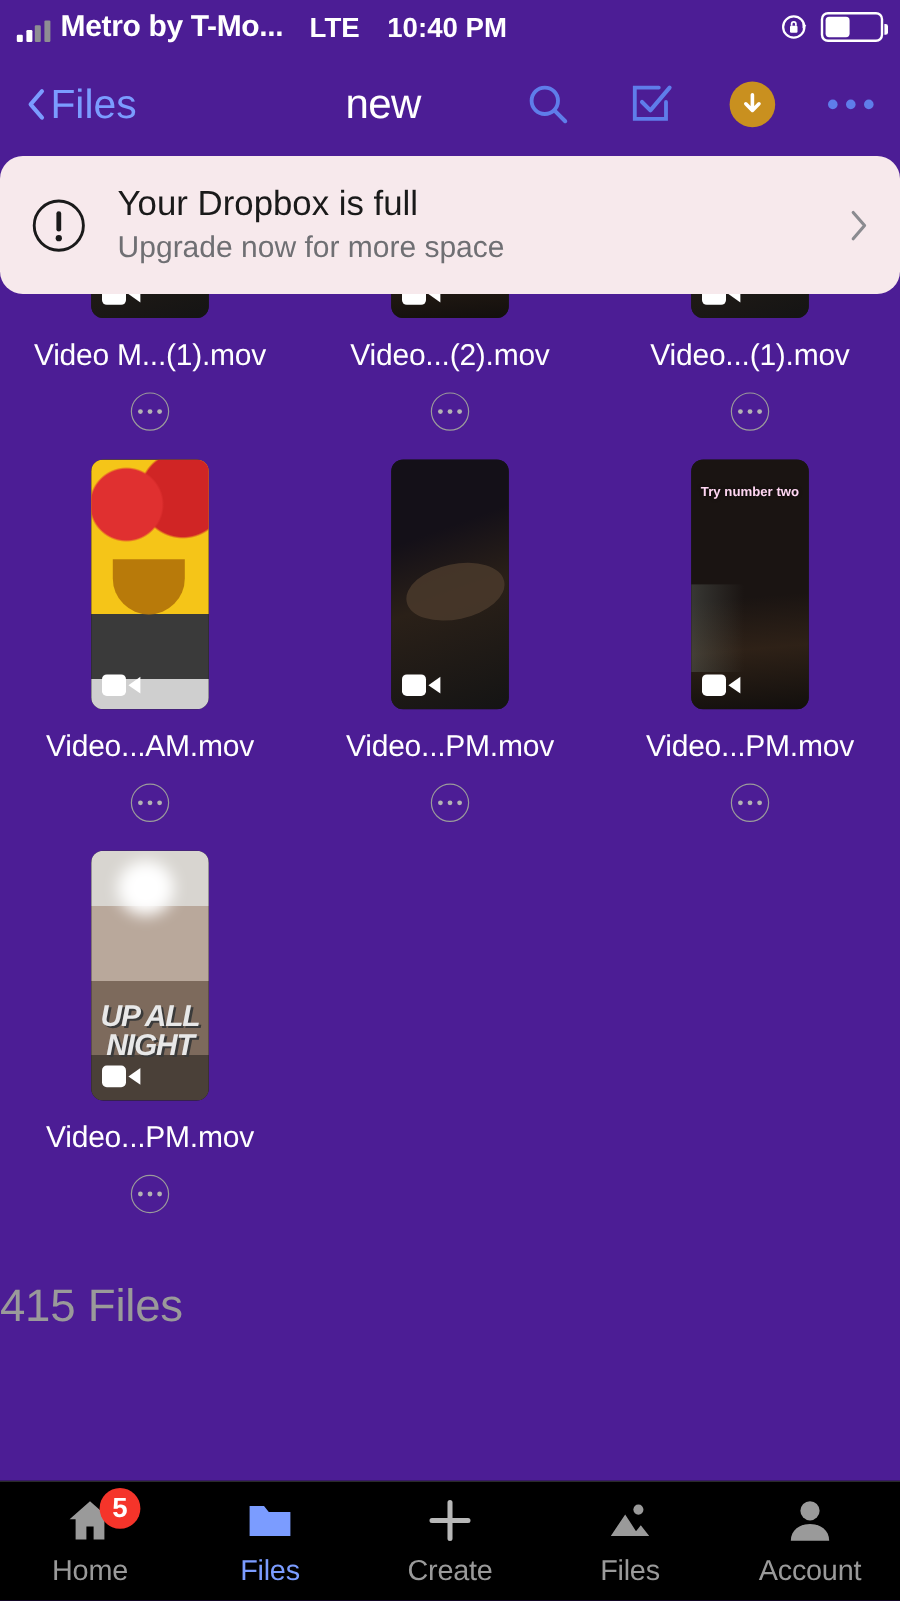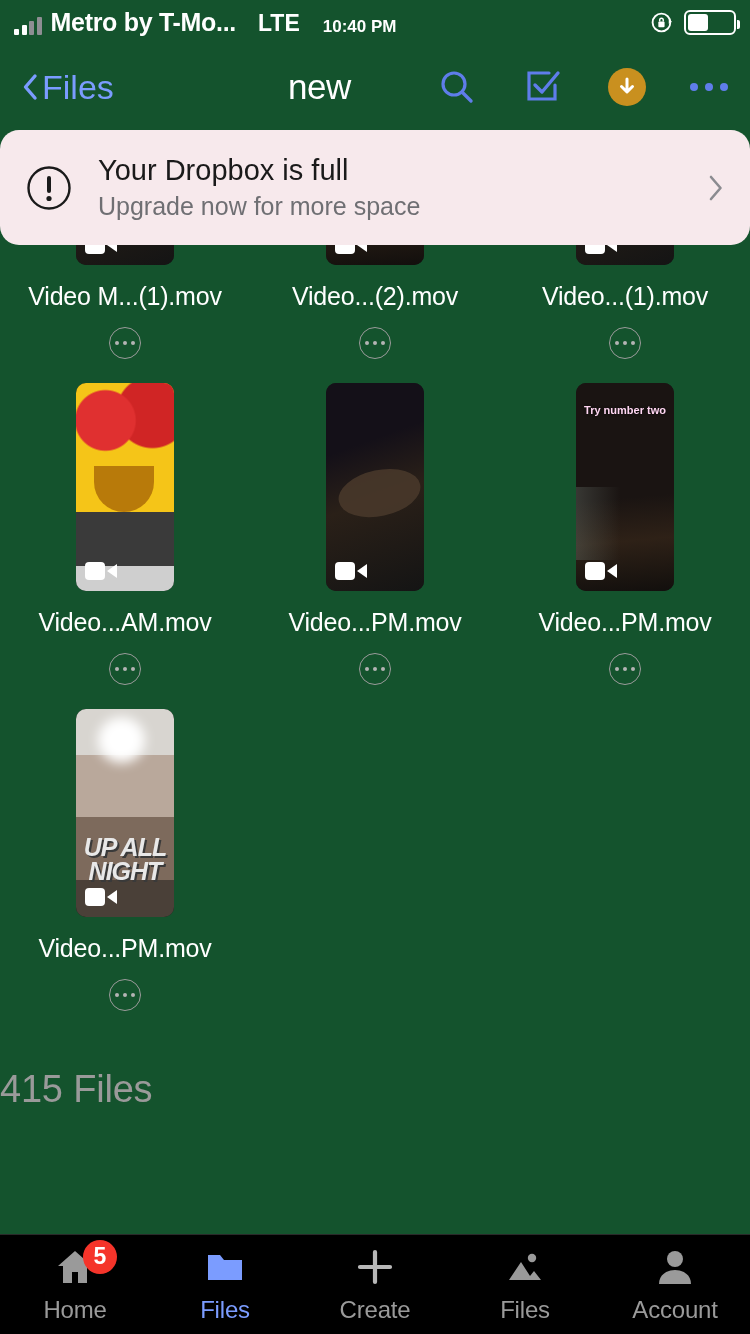--- a/index.html
+++ b/index.html
@@ -2,38 +2,38 @@
 <html><head>
 <meta charset="utf-8">
 <style>
   * { margin:0; padding:0; box-sizing:border-box; }
   html, body {
     width:750px; height:1334px;
     background:#000;
     font-family:"Liberation Sans", sans-serif;
     overflow:hidden;
   }
-  #screen { position:relative; width:750px; height:1334px; background:#14532d; }
+  #screen { position:relative; width:750px; height:1334px; background:#4c1d95; }
 
   
   .statusbar {
     position:absolute; top:0; left:0; width:750px; height:44px;
     display:flex; align-items:center; padding:0 14px;
     color:#fff;
   }
   .sb-left { display:flex; align-items:flex-end; gap:9px; }
   .sig { display:flex; align-items:flex-end; gap:2.5px; height:18px; }
   .sig i { display:block; width:5px; background:#fff; border-radius:1px; }
   .sig i:nth-child(1){ height:6px; }
   .sig i:nth-child(2){ height:10px; }
   .sig i:nth-child(3){ height:14px; background:#8e8e93; }
   .sig i:nth-child(4){ height:18px; background:#8e8e93; }
   .sb-carrier { font-size:25px; font-weight:bold; letter-spacing:-0.3px; line-height:1; }
   .sb-lte { font-size:23px; font-weight:bold; margin-left:13px; line-height:1; }
-  .sb-time { font-size:17px; font-weight:bold; margin-left:14px; line-height:1; }
+  .sb-time { font-size:23px; font-weight:bold; margin-left:14px; line-height:1; }
   .sb-right { margin-left:auto; display:flex; align-items:center; gap:9px; }
   .rotlock { width:25px; height:25px; }
   .battery {
     width:52px; height:25px; border:2px solid #fff; border-radius:6px;
     position:relative; padding:2px;
   }
   .battery:after{
     content:""; position:absolute; right:-6px; top:8px;
     width:3px; height:9px; background:#fff; border-radius:0 2px 2px 0;
   }

